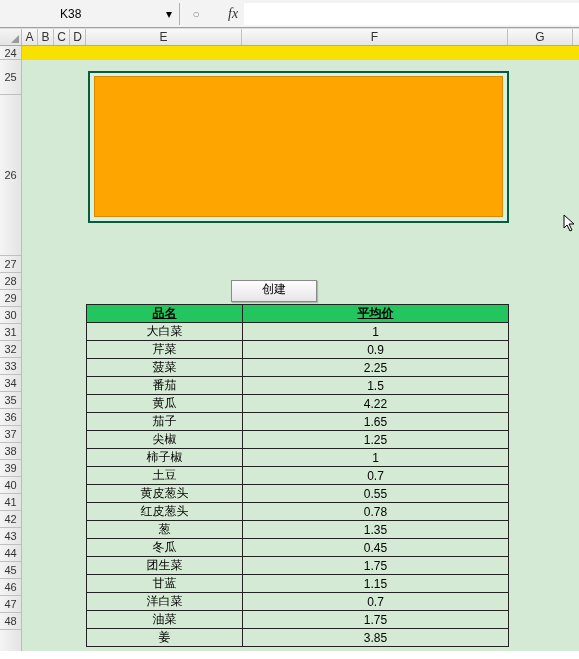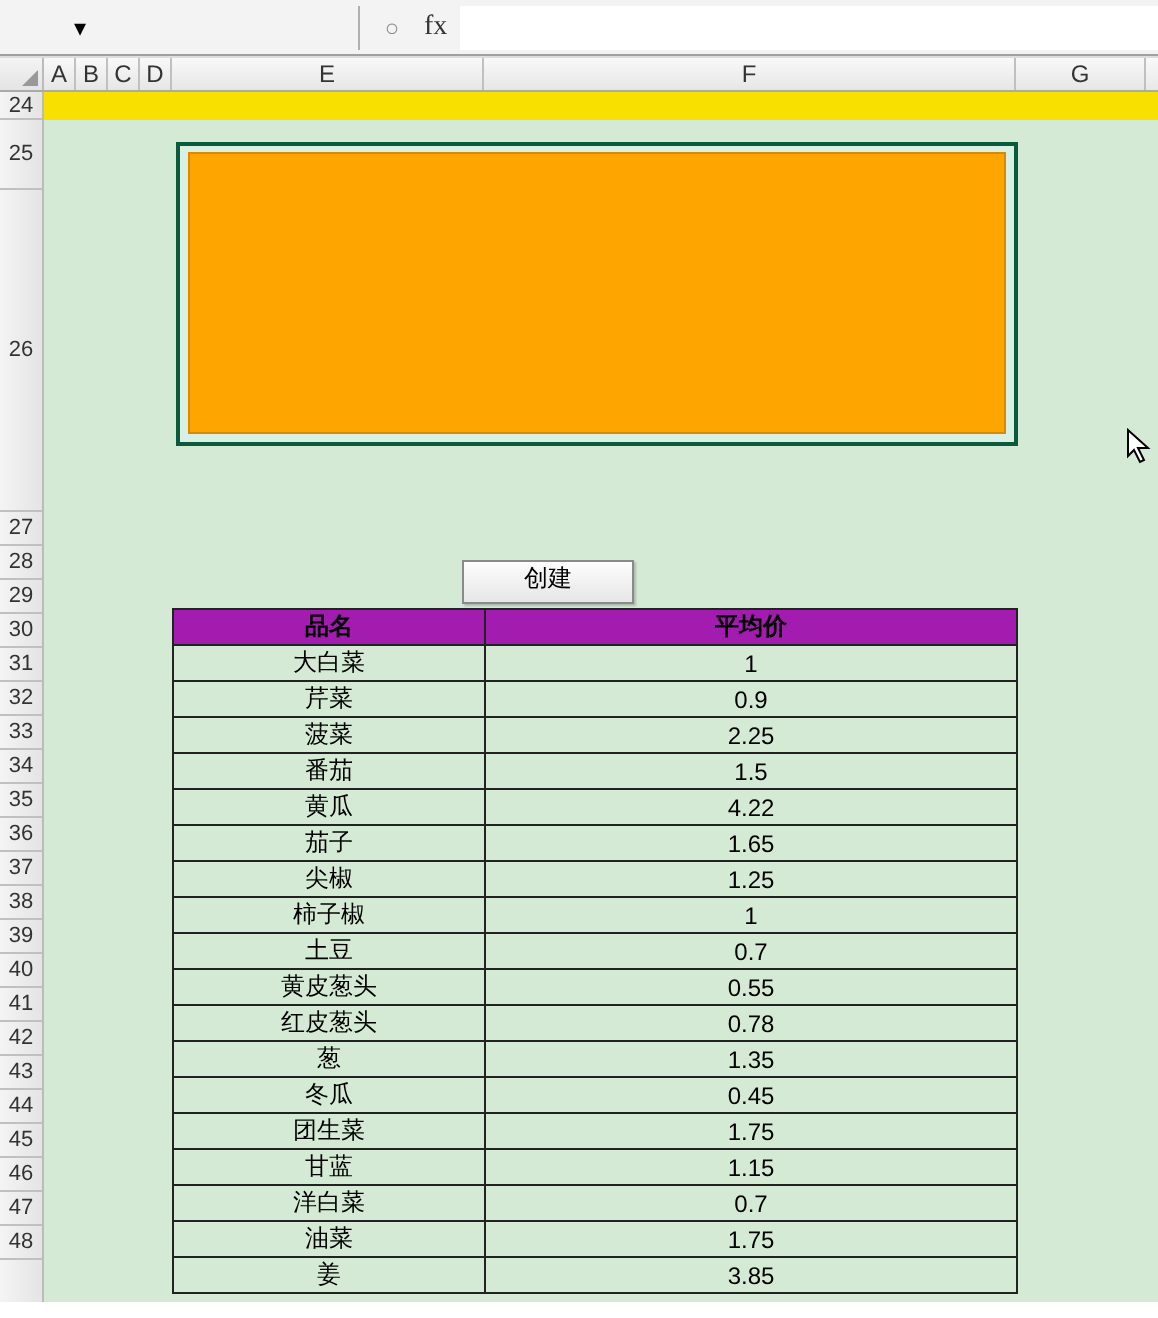--- a/index.html
+++ b/index.html
@@ -45,23 +45,24 @@
     display: flex; align-items: center;
     margin-left: 6px;
   }
   .fxbtn {
     width: 18px; height: 18px;
     display: inline-flex; align-items: center; justify-content: center;
     color: #888;
     margin: 0 1px;
   }
   .fx-label {
+    font-style: italic;
     font-family: "Times New Roman", serif;
     color: #333;
-    margin-left: 6px;
+    margin-left: 22px;
     font-size: 14px;
   }
   .formula-input {
     flex: 1;
     height: 22px;
     border: none;
     background: #fff;
     margin-left: 6px;
     padding: 0 4px;
   }
@@ -192,22 +193,23 @@
     width: 422px;
   }
   .data-table th, .data-table td {
     border: 1px solid #222;
     text-align: center;
     height: 17px;
     padding: 0;
     font-size: 12px;
   }
   .data-table th {
-    background: #a21caf;
+    background: #22c55e;
     font-weight: 700;
+    text-decoration: underline;
   }
   .data-table td {
     background: #d5ead5;
   }
   .col-name { width: 156px; }
   .col-price { width: 266px; }
 
   
   .cursor {
     position: absolute;
@@ -218,20 +220,21 @@
     pointer-events: none;
   }
 </style>
 </head>
 <body>
 
 <div class="app">
 
   <div class="top">
     <div class="namebox">
+      <span class="val">K38</span>
       <span class="dd">▾</span>
     </div>
     <div class="fxgroup">
       <span class="fxbtn">○</span>
     </div>
     <span class="fx-label">fx</span>
     <input class="formula-input" value="" style="">
   </div>
 
   <div class="colhdr-row">

